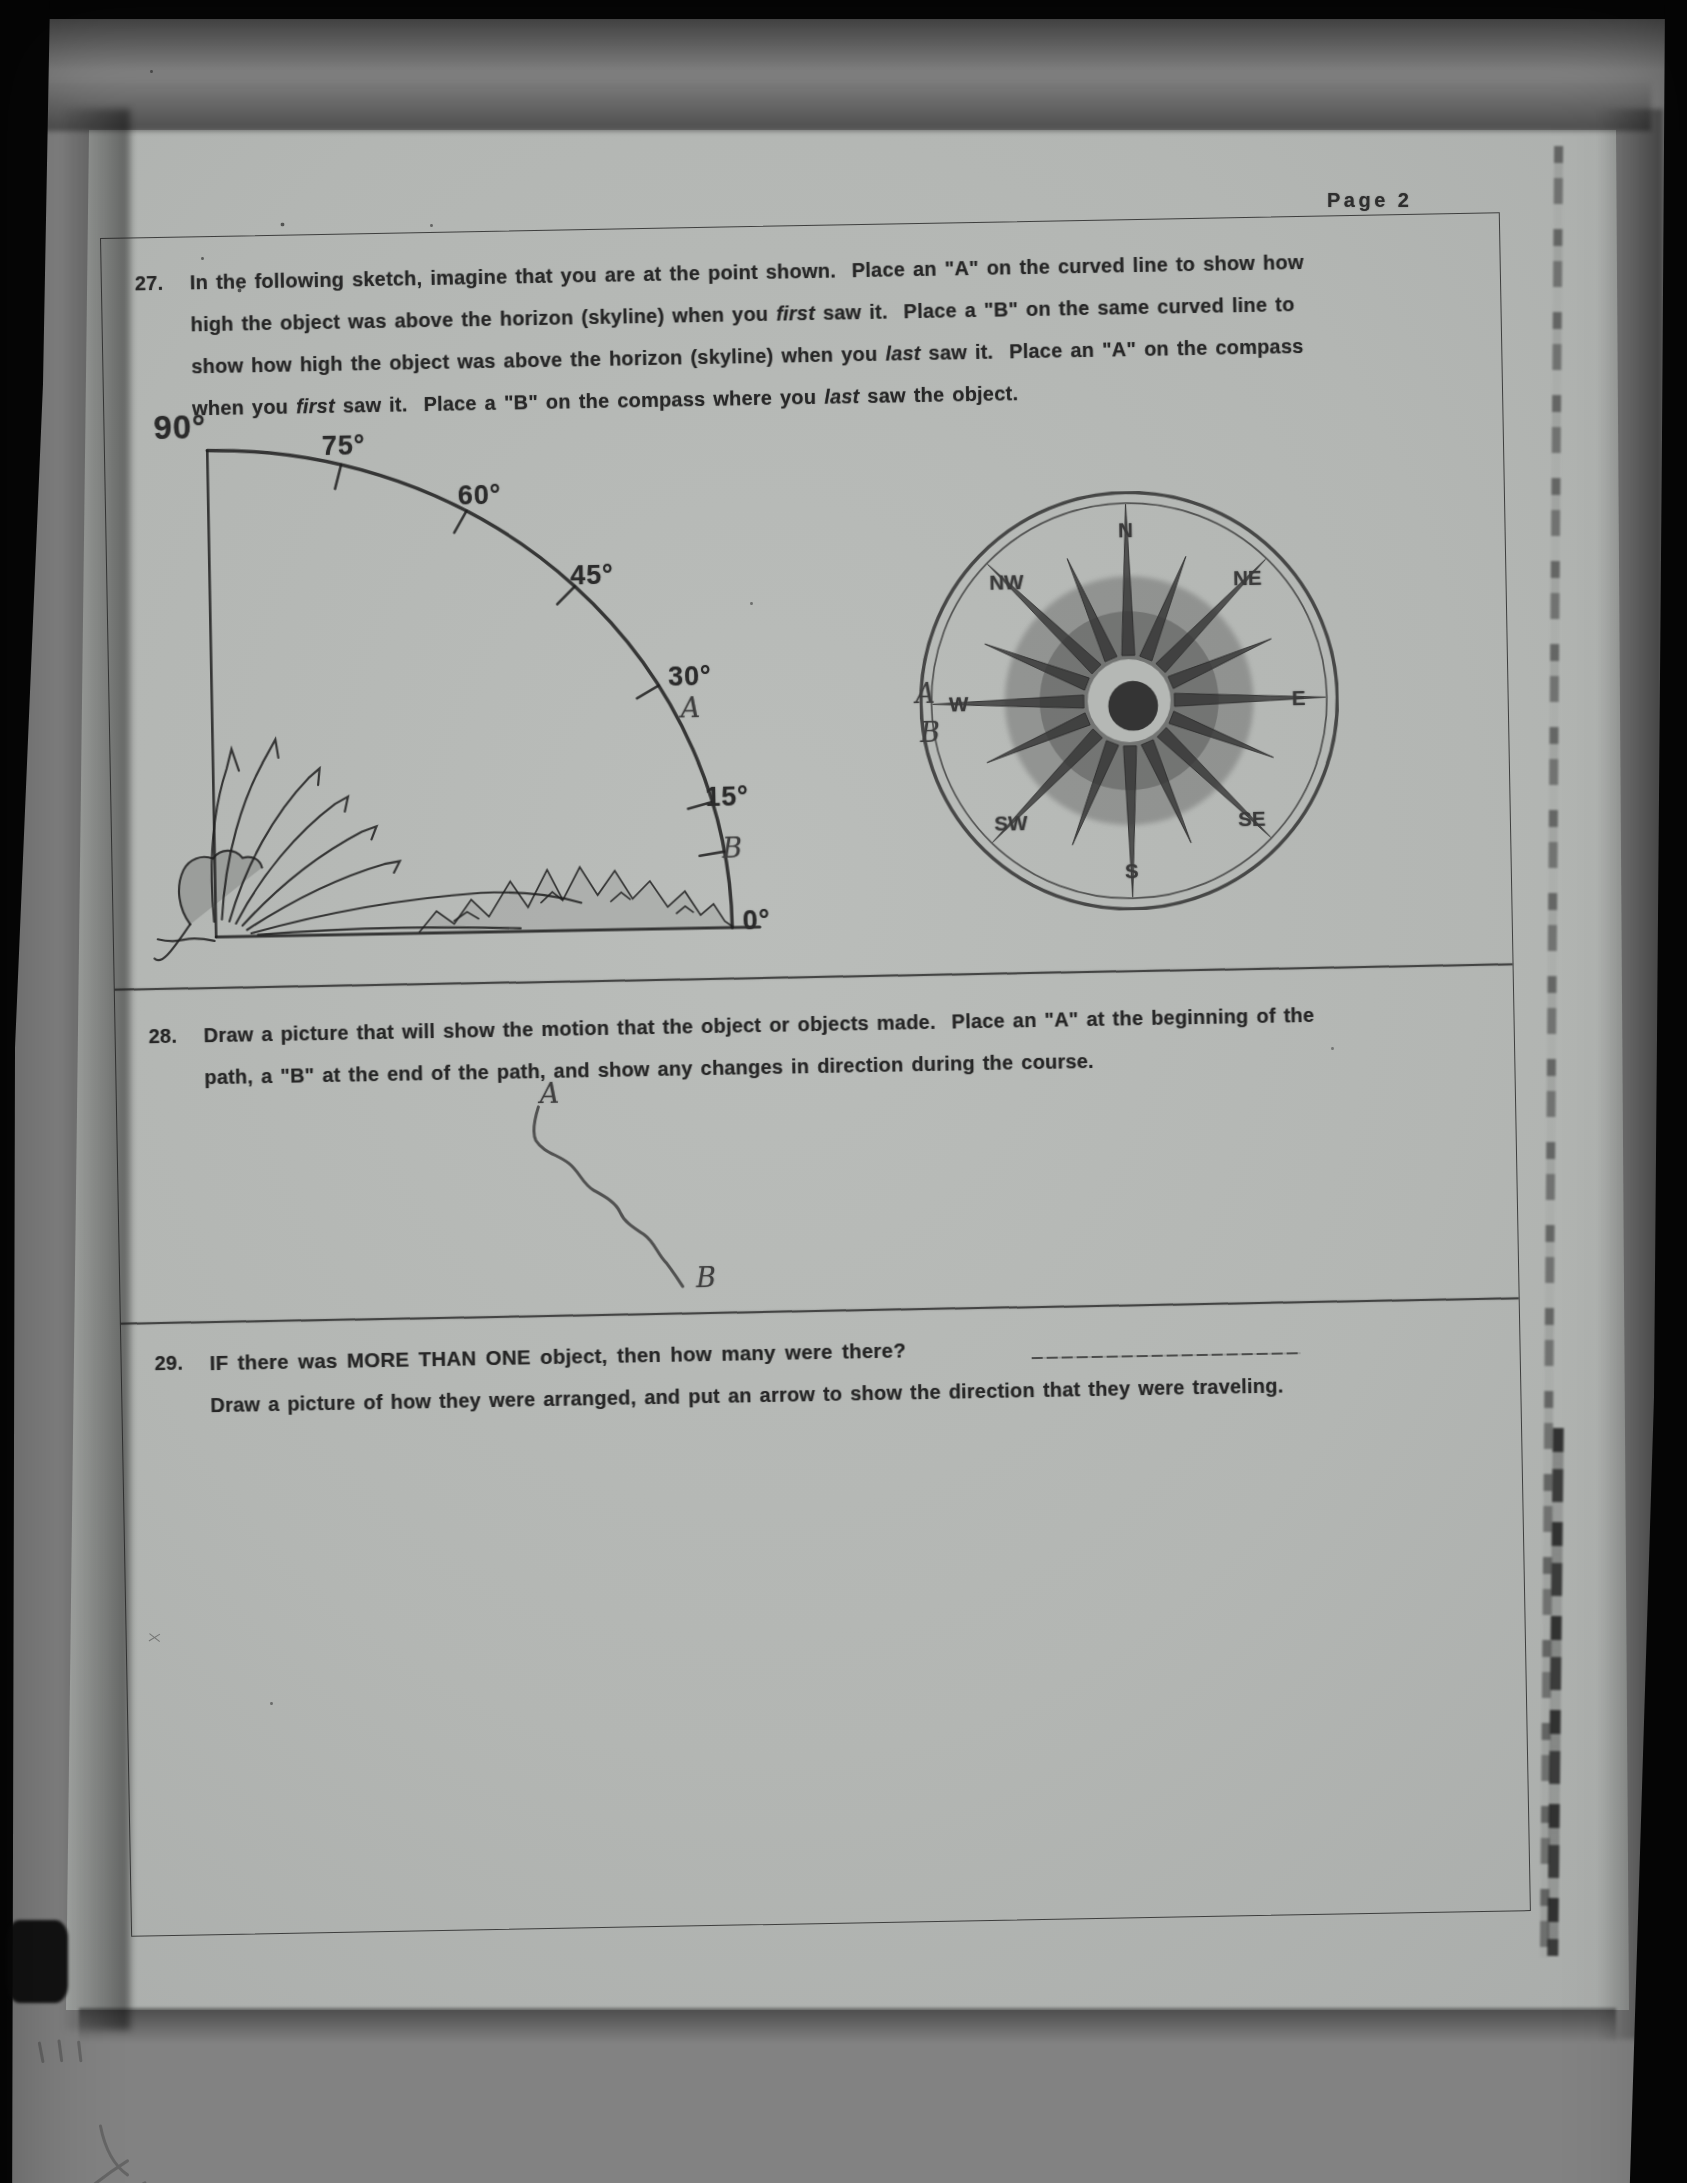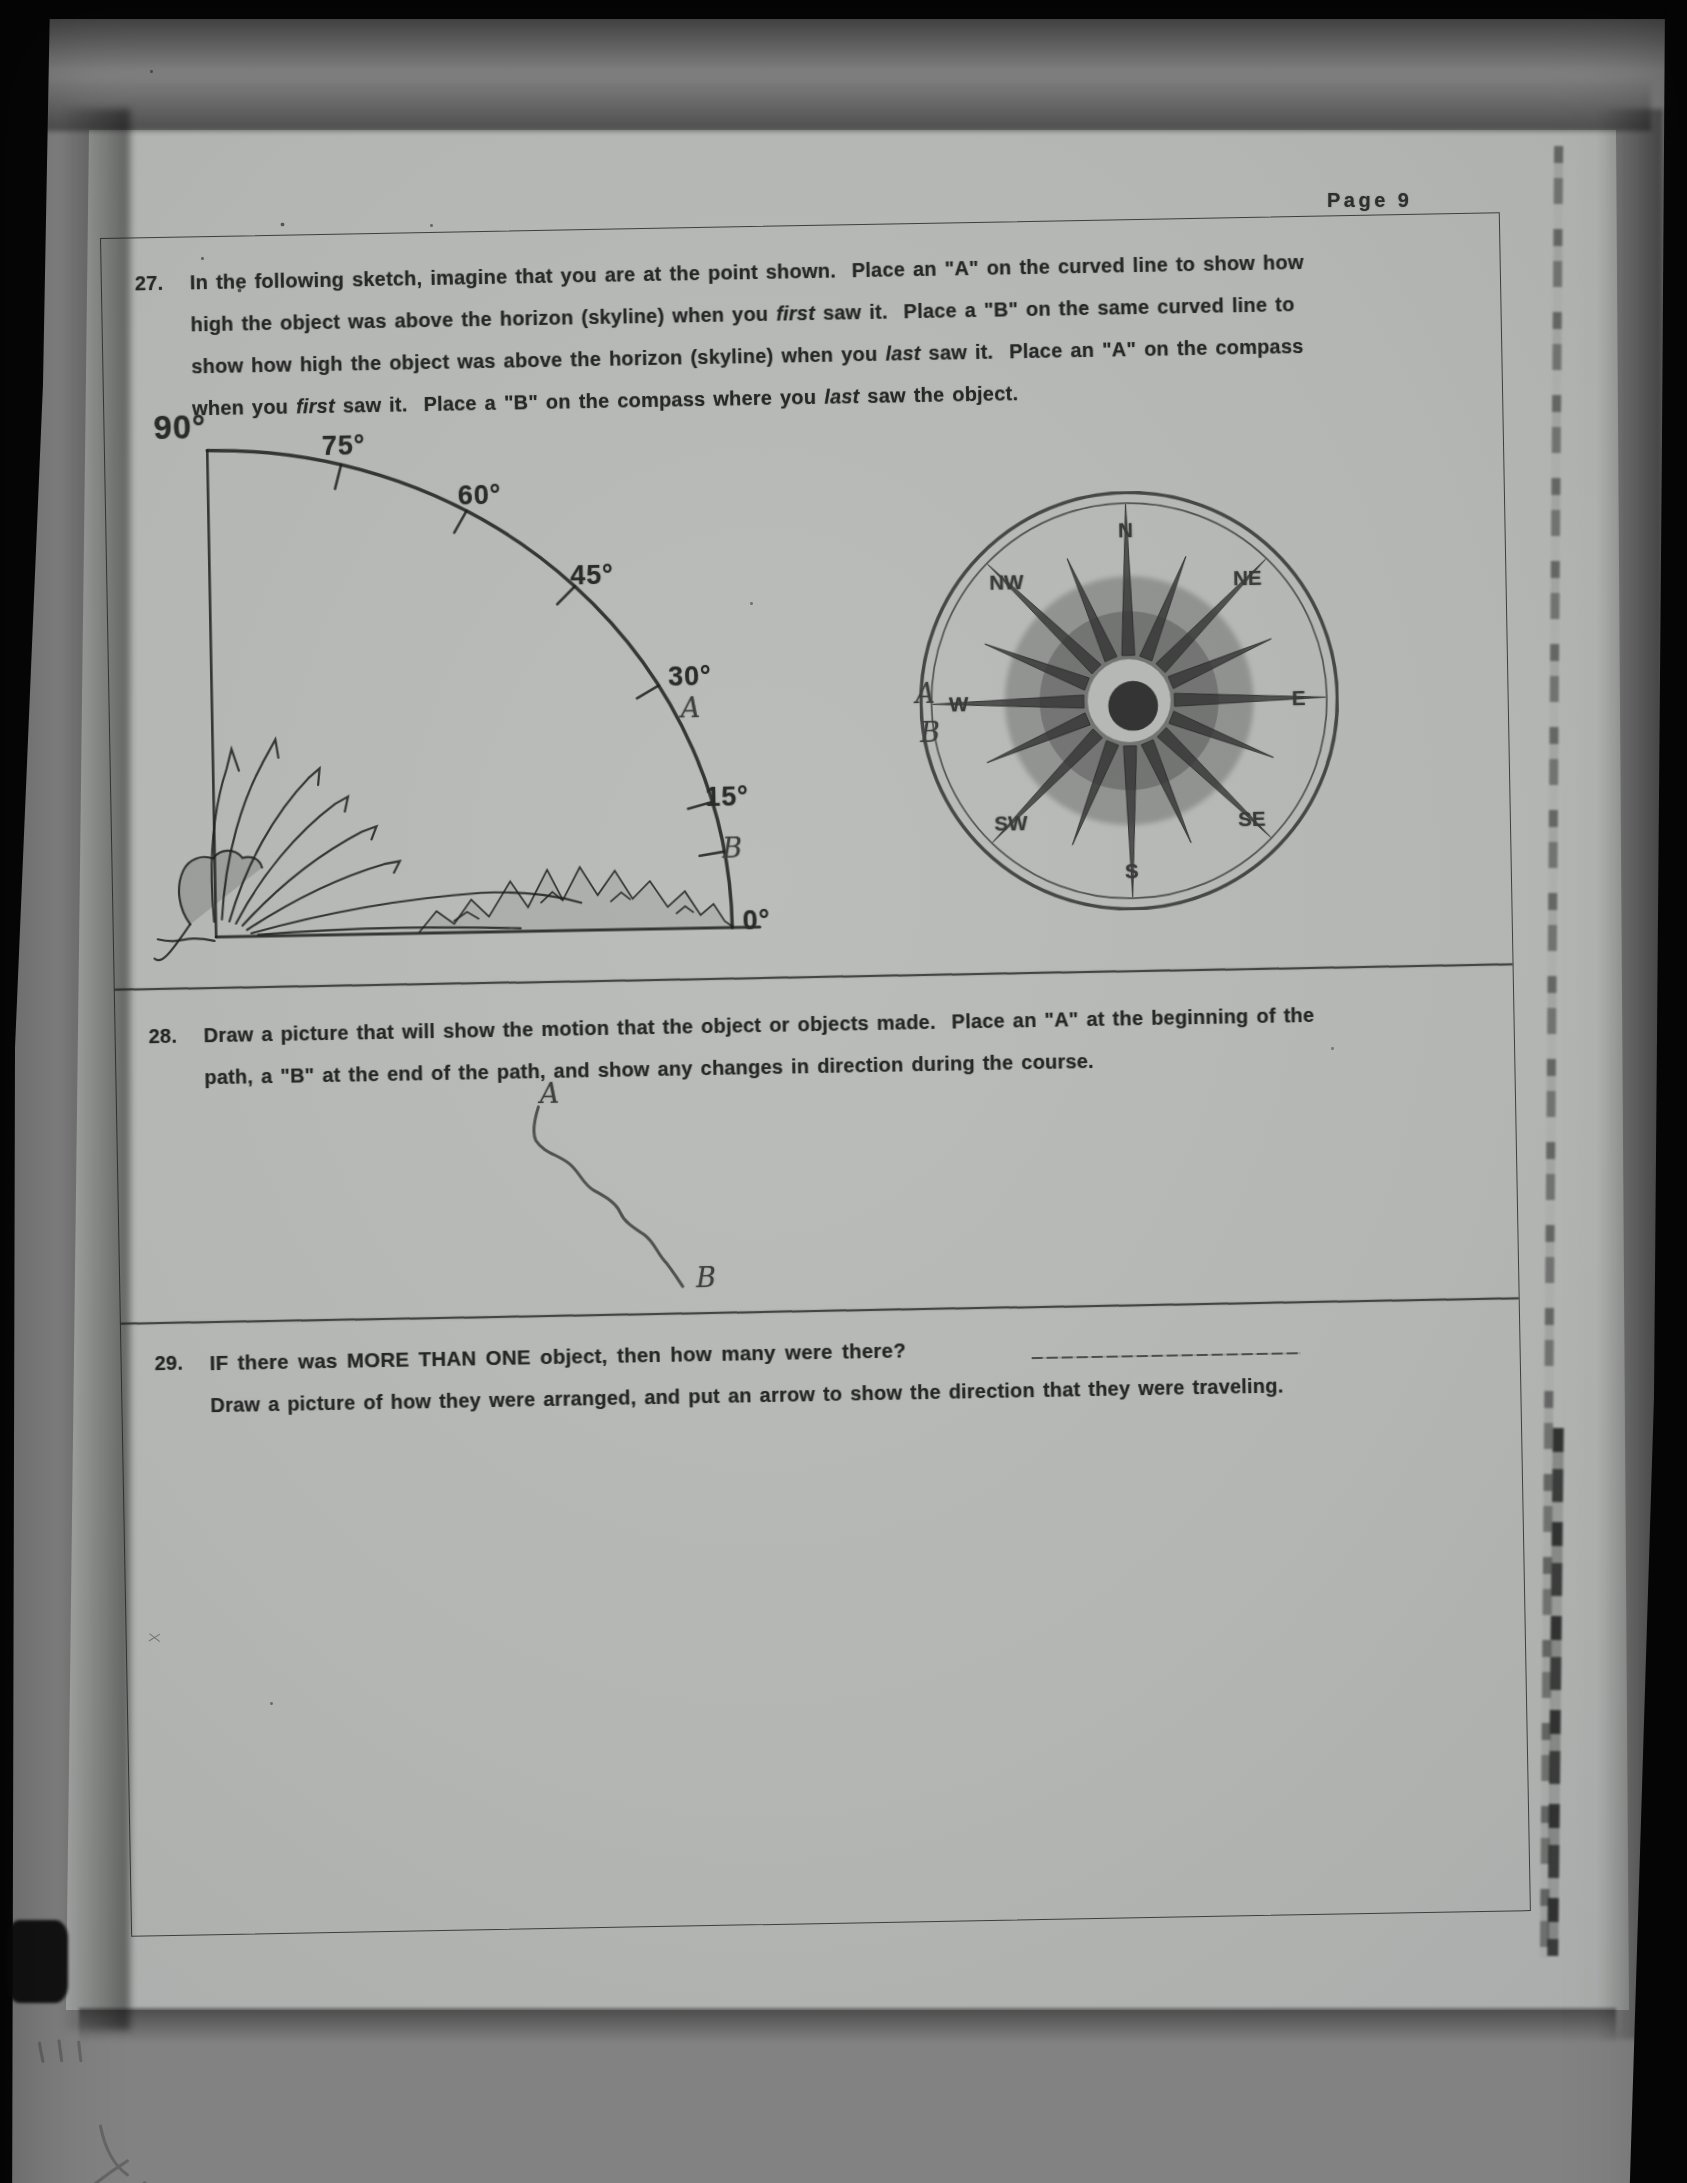--- a/index.html
+++ b/index.html
@@ -82,21 +82,21 @@
         <path d="M 105,55 l 6,45"></path>
         <path d="M 150,58 l 5,42"></path>
       <path d="M 200,250 C 210,300 230,340 262,362"></path>
       <path d="M 20,560 C 80,480 150,400 262,330"></path>
       <path d="M 40,600 C 110,520 190,440 302,380"></path>
       <path d="M 70,640 C 150,560 230,480 332,430"></path>
       <path d="M 110,662 C 190,592 270,520 352,472"></path>
     </g>
   </svg>
 
-  <div id="page-label">Page 9</div>
+  <div id="page-label">Page 2</div>
 
   <div id="form-box">
 
     <div class="bodyline qnum" style="top:34px">27.</div>
     <div class="bodyline" style="left:88px;top:34px">In the following sketch, imagine that you are at the point shown.  Place an "A" on the curved line to show how</div>
     <div class="bodyline" style="left:88px;top:76px">high the object was above the horizon (skyline) when you <i>first</i> saw it.  Place a "B" on the same curved line to</div>
     <div class="bodyline" style="left:88px;top:118px">show how high the object was above the horizon (skyline) when you <i>last</i> saw it.  Place an "A" on the compass</div>
     <div class="bodyline" style="left:88px;top:160px">when you <i>first</i> saw it.  Place a "B" on the compass where you <i>last</i> saw the object.</div>
 
     <svg id="elev-svg" class="sketch" style="left:35px;top:148px;filter:blur(0.3px)" width="681" height="576" viewBox="0 0 1560 1320">

